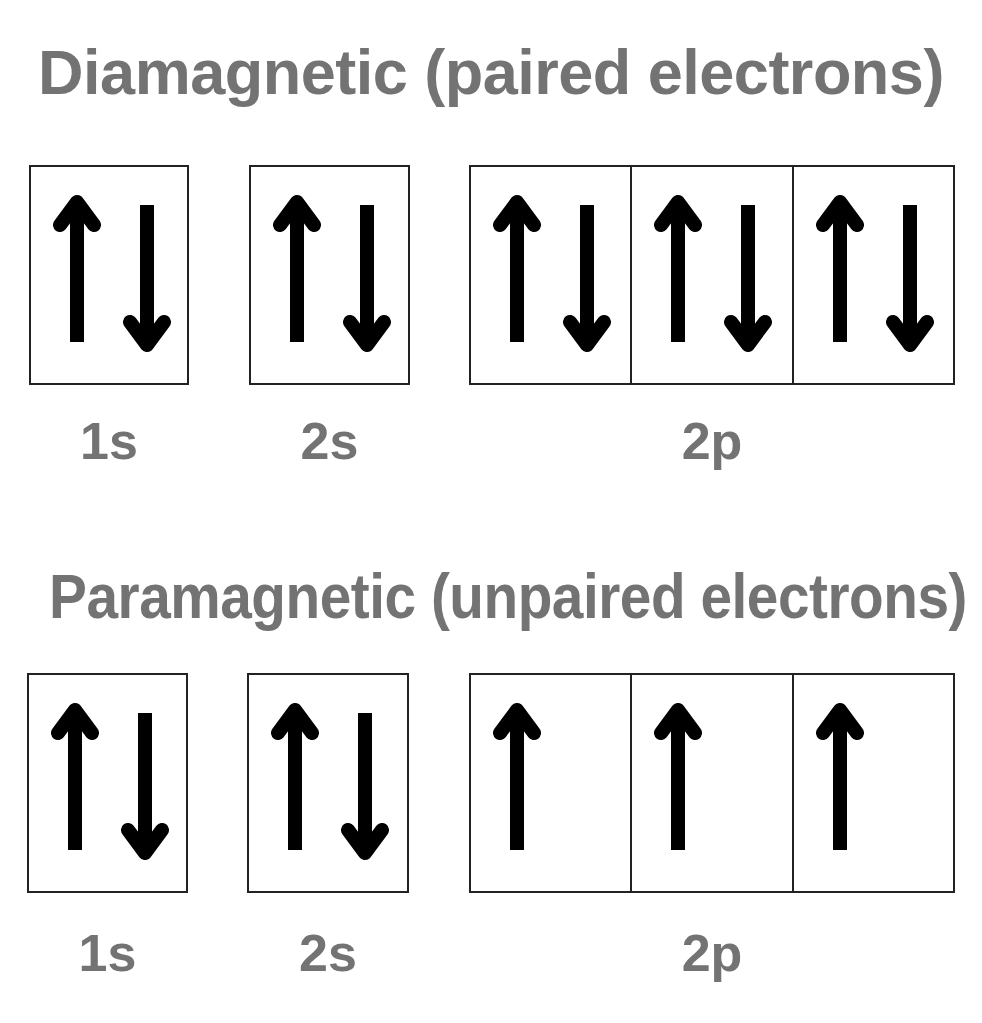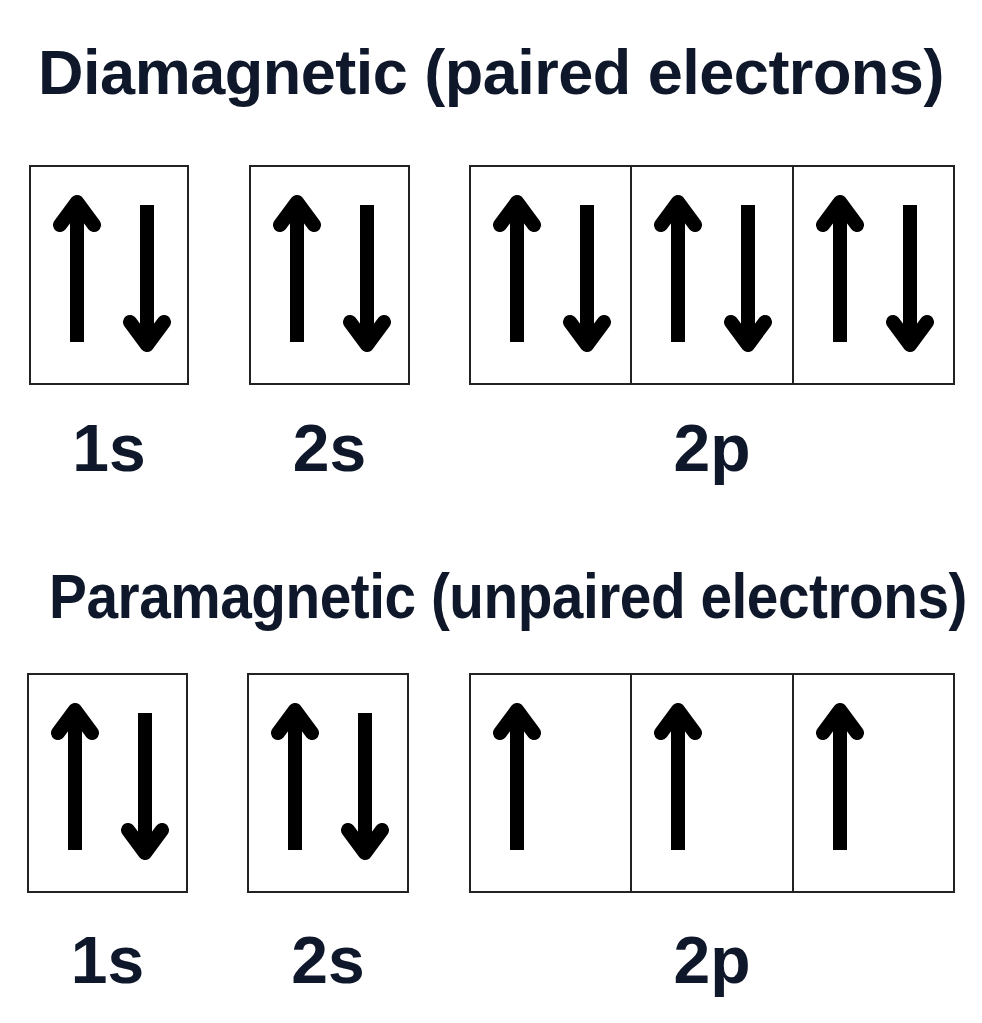--- a/index.html
+++ b/index.html
@@ -1,21 +1,21 @@
 <!DOCTYPE html>
 <html><head>
 <meta charset="utf-8">
 <style>
   * { margin:0; padding:0; box-sizing:border-box; }
   html, body { background:#ffffff; }
   .page {
     position:relative;
     width:982px; height:1023px;
     background:#ffffff;
-    color:#0f172a;
+    color:#737373;
     font-family:"Liberation Sans", sans-serif;
     overflow:hidden;
   }
   .title {
     position:absolute; left:0; width:100%;
     text-align:center;
     font-weight:bold;
     font-size:63px;
     line-height:1;
     letter-spacing:-0.5px;
@@ -45,21 +45,21 @@
   .cell:first-child { border-left:none; }
 
   .arrow { position:absolute; display:block; }
   .arrow line, .arrow polyline { stroke:#000000; stroke-width:14; }
   .arrow polyline { fill:none; stroke-linecap:round; stroke-linejoin:round; }
 
   .olabel {
     position:absolute;
     text-align:center;
     font-weight:bold;
-    font-size:66px;
+    font-size:52px;
     line-height:1;
   }
 </style>
 </head>
 <body>
 
 <div class="page">
 
   <div class="title title-1">Diamagnetic (paired electrons)</div>
 

